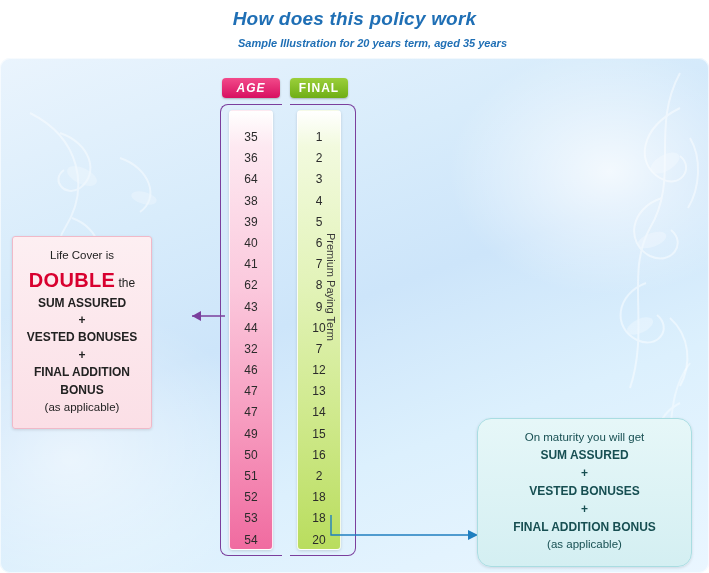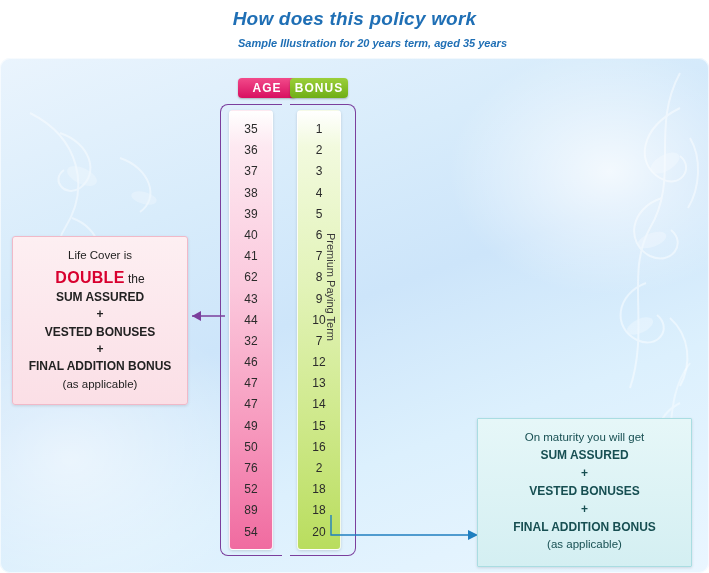--- a/index.html
+++ b/index.html
@@ -77,41 +77,42 @@
     border-radius: 4px;
     text-align: center;
     line-height: 20px;
     font-size: 12px;
     font-weight: bold;
     color: #ffffff;
     letter-spacing: 1px;
     box-shadow: 0 1px 2px rgba(0,0,0,0.25);
   }
   #pill-age {
-    left: 238px; top: 20px;
+    left: 222px; top: 20px;
     background: linear-gradient(#f24a8a, #d80f60);
+    font-style: italic;
   }
   #pill-year {
     left: 290px; top: 20px;
     background: linear-gradient(#9bcf3a, #6fae16);
   }
 
   
   .column {
     position: absolute;
     width: 44px;
     top: 52px;
     height: 440px;
     border-radius: 4px;
     box-sizing: border-box;
     border: 1px solid rgba(255,255,255,0.85);
     display: flex;
     flex-direction: column;
     align-items: center;
-    padding-top: 8px;
+    padding-top: 16px;
     box-shadow: 0 1px 3px rgba(0,0,0,0.15);
   }
   #col-age {
     left: 229px;
     background: linear-gradient(#ffffff 0%, #fde9f1 8%, #fbc9dd 40%, #f79dc0 70%, #f06ba0 100%);
   }
   #col-year {
     left: 297px;
     background: linear-gradient(#ffffff 0%, #f2fade 8%, #e2f3b8 40%, #cfe98c 70%, #b9dd5e 100%);
   }
@@ -158,56 +159,56 @@
     color: #3a3a3a;
     transform: rotate(90deg);
     transform-origin: 0 0;
     white-space: nowrap;
   }
 
   
   #box-life-cover {
     position: absolute;
     left: 12px; top: 178px;
-    width: 176px;
+    width: 140px;
     padding: 10px 6px 12px 6px;
     box-sizing: border-box;
     border: 1px solid #f0b9c8;
     border-radius: 3px;
     background: linear-gradient(#fdeff2, #fbdfe6);
     text-align: center;
     color: #222;
     font-size: 11.5px;
     line-height: 1.45;
     box-shadow: 0 1px 3px rgba(0,0,0,0.12);
   }
   #box-life-cover .lead { font-size: 11.5px; }
   #box-life-cover .double-line {
     margin-top: 2px;
     font-size: 12px;
   }
   #box-life-cover .double {
     color: #d8002f;
     font-weight: bold;
-    font-size: 16px;
+    font-size: 20px;
     letter-spacing: 0.3px;
   }
   #box-life-cover .bold { font-weight: bold; font-size: 12px; }
   #box-life-cover .plus { font-weight: bold; font-size: 12px; }
   #box-life-cover .note { font-size: 11.5px; }
 
   
   #box-maturity {
     position: absolute;
     left: 477px; top: 360px;
     width: 215px;
     padding: 10px 6px 12px 6px;
     box-sizing: border-box;
     border: 1px solid #a9dde2;
-    border-radius: 1px;
+    border-radius: 14px;
     background: linear-gradient(#e6f7f8, #d4eff2);
     text-align: center;
     color: #174f52;
     font-size: 11.5px;
     line-height: 1.5;
     box-shadow: 0 1px 3px rgba(0,0,0,0.12);
   }
   #box-maturity .bold { font-weight: bold; font-size: 12px; }
   #box-maturity .plus { font-weight: bold; font-size: 12px; }
 
@@ -264,45 +265,45 @@
         <path d="M120 45 C95 58 92 85 112 95"></path>
         <path d="M104 140 C80 152 78 178 98 188"></path>
       </g>
       <g fill="#ffffff" opacity="0.4">
         <ellipse cx="110" cy="85" rx="14" ry="7" transform="rotate(-25 110 85)"></ellipse>
         <ellipse cx="96" cy="176" rx="13" ry="6" transform="rotate(-20 96 176)"></ellipse>
       </g>
     </svg>
 
     <div id="pill-age" class="pill">AGE</div>
-    <div id="pill-year" class="pill">BONUS</div>
+    <div id="pill-year" class="pill">FINAL</div>
 
     <div id="bracket-age" class="bracket"></div>
     <div id="bracket-year" class="bracket"></div>
 
     <div id="col-age" class="column">
       <div class="cell">35</div>
       <div class="cell">36</div>
-      <div class="cell">37</div>
+      <div class="cell">64</div>
       <div class="cell">38</div>
       <div class="cell">39</div>
       <div class="cell">40</div>
       <div class="cell">41</div>
       <div class="cell">62</div>
       <div class="cell">43</div>
       <div class="cell">44</div>
       <div class="cell">32</div>
       <div class="cell">46</div>
       <div class="cell">47</div>
       <div class="cell">47</div>
       <div class="cell">49</div>
       <div class="cell">50</div>
-      <div class="cell">76</div>
+      <div class="cell">51</div>
       <div class="cell">52</div>
-      <div class="cell">89</div>
+      <div class="cell">53</div>
       <div class="cell">54</div>
     </div>
 
     <div id="col-year" class="column">
       <div class="cell">1</div>
       <div class="cell">2</div>
       <div class="cell">3</div>
       <div class="cell">4</div>
       <div class="cell">5</div>
       <div class="cell">6</div>

